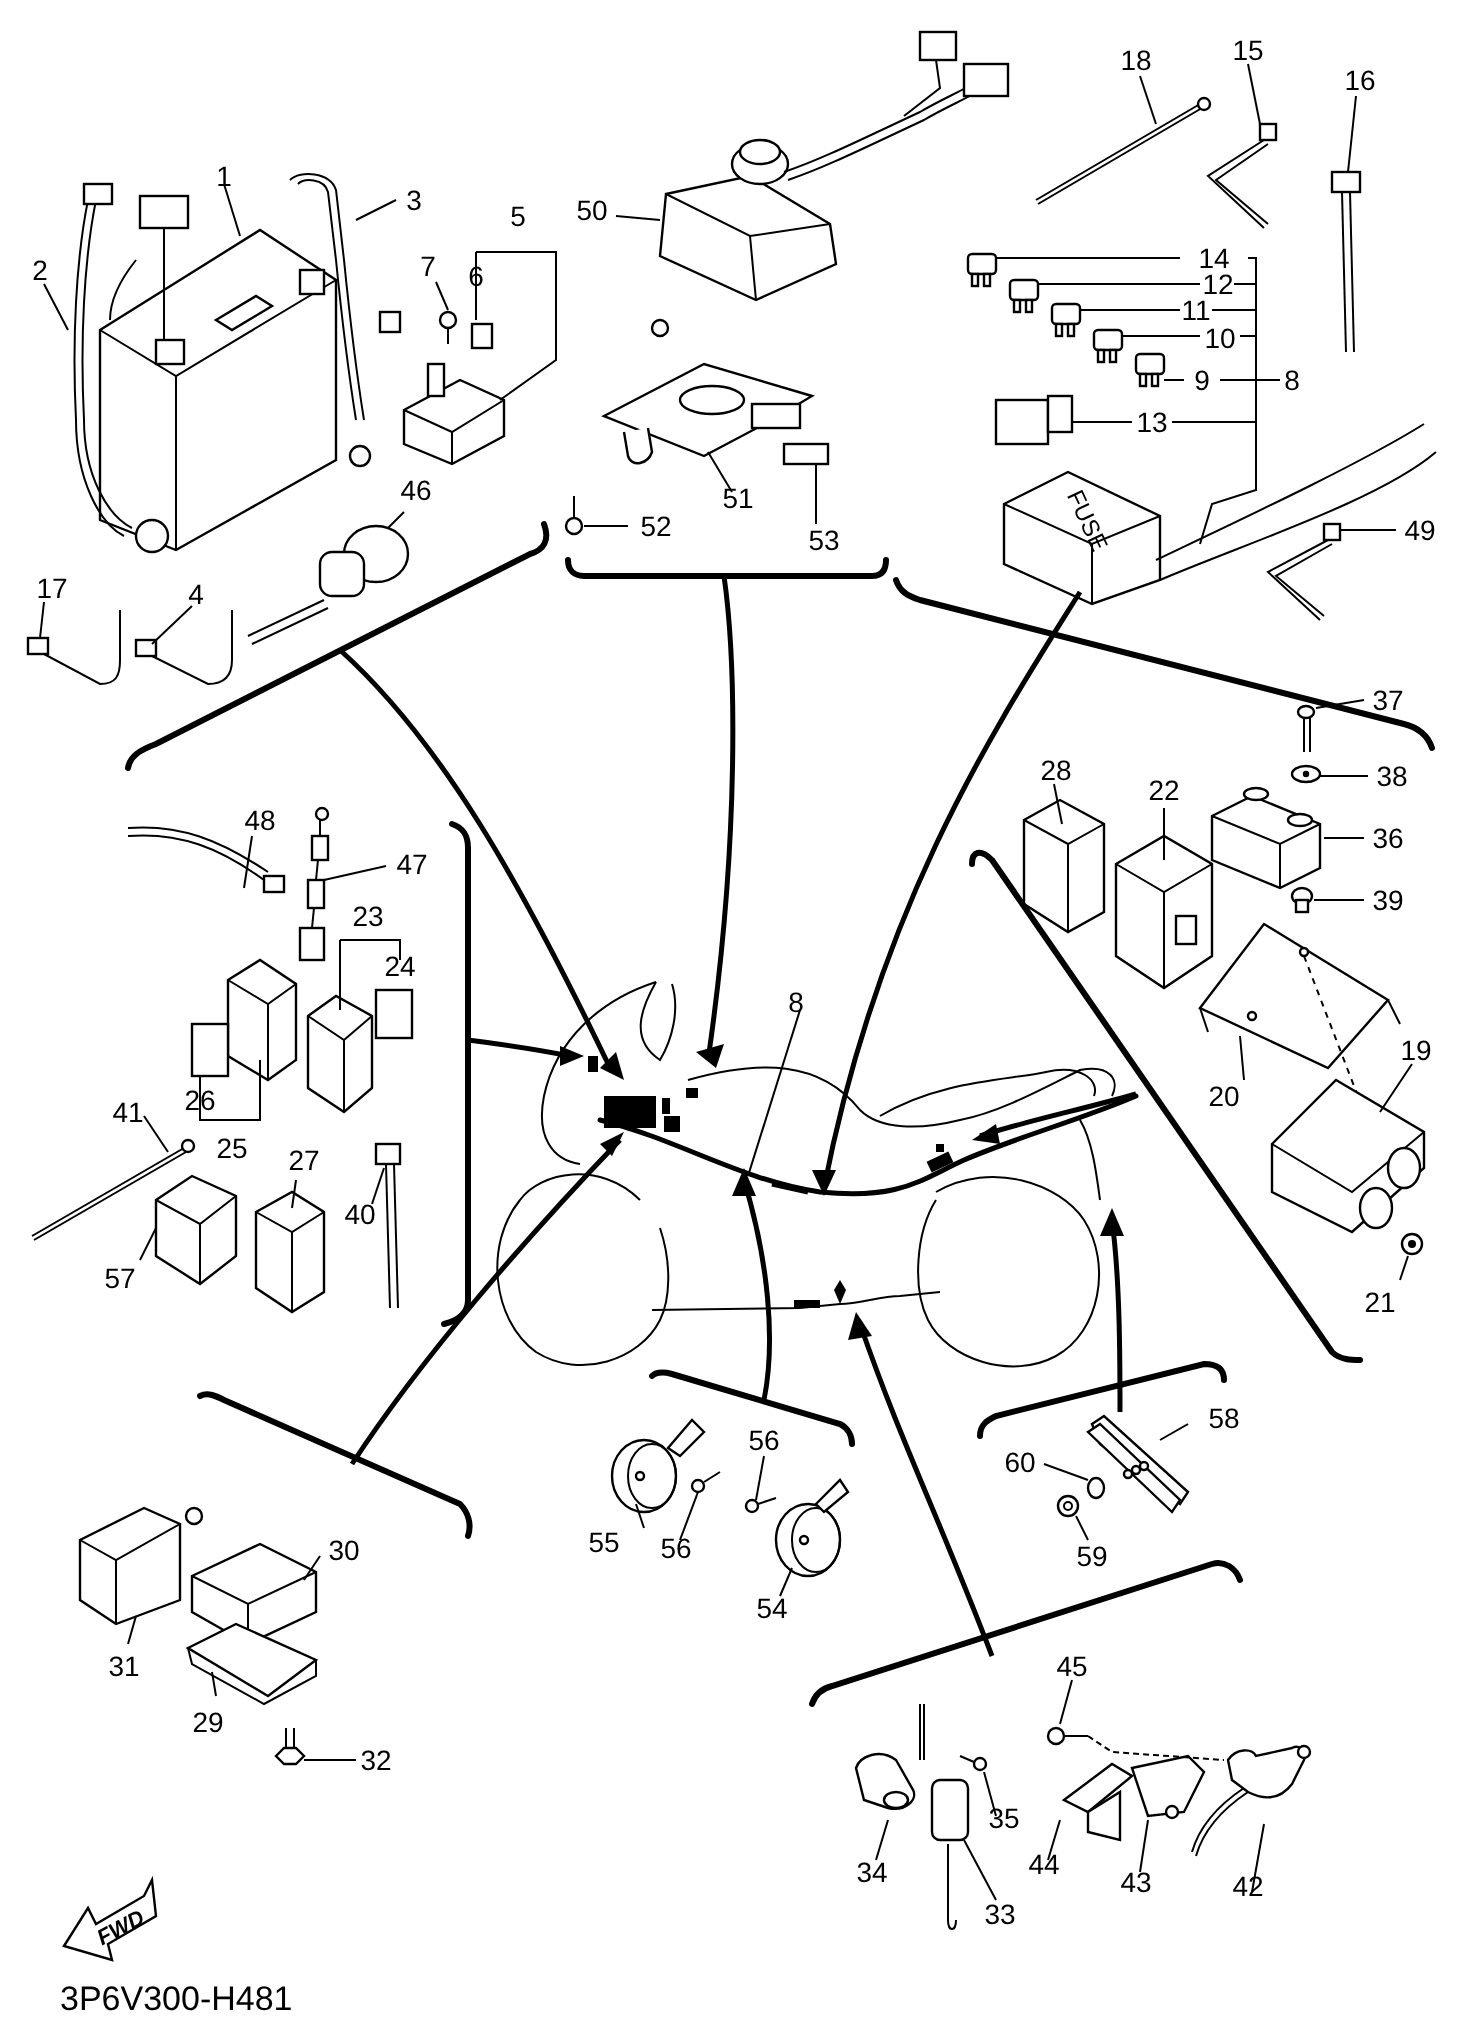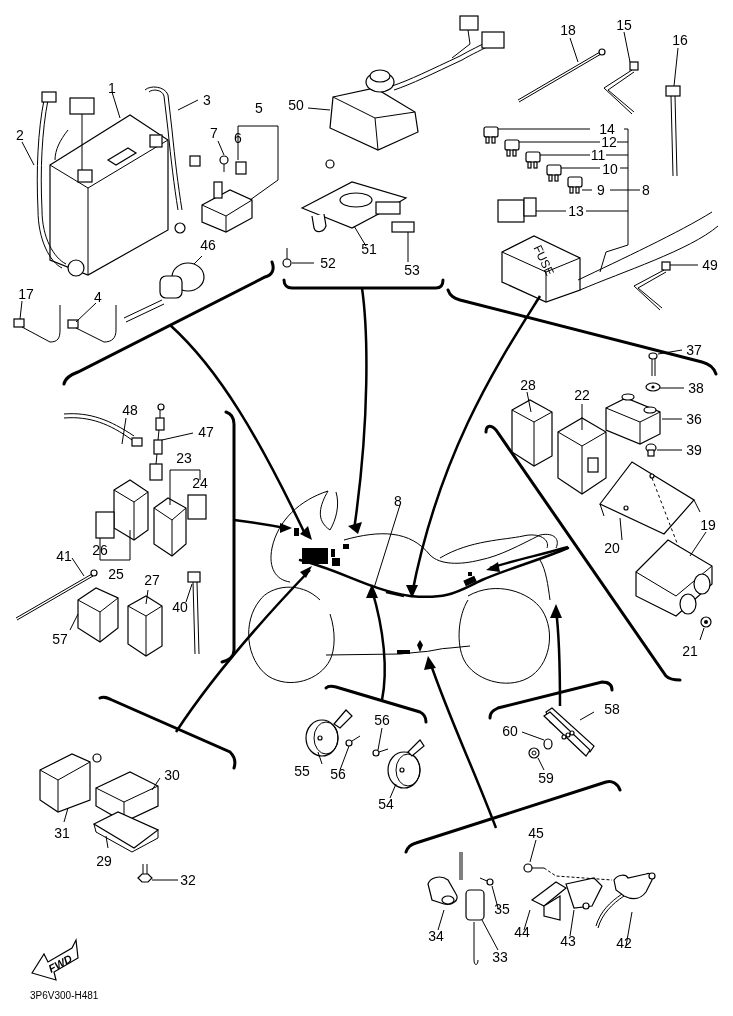--- a/index.html
+++ b/index.html
@@ -1,19 +1,19 @@
 <!DOCTYPE html>
 <html><head>
 <meta charset="utf-8">
 <style>
   html, body { margin: 0; padding: 0; background: #ffffff; }
   body { width: 733px; height: 1016px; position: relative; overflow: hidden; font-family: "Liberation Sans", sans-serif; }
   #diagram { position: absolute; left: 0; top: 0; width: 733px; height: 1016px; }
   .lbl { font-family: "Liberation Sans", sans-serif; font-size: 14px; fill: #000; }
-  .code { position: absolute; left: 30px; top: 990px; font-family: "Liberation Sans", sans-serif; font-size: 10px; color: #000; }
+  .code { position: absolute; left: 30px; top: 990px; font-family: "Liberation Sans", sans-serif; font-size: 17px; color: #000; }
   .thin { stroke: #000; stroke-width: 1; fill: none; }
   .part { stroke: #000; stroke-width: 1.2; fill: #fff; }
   .heavy { stroke: #000; stroke-width: 3; fill: none; stroke-linecap: round; }
   .lead { stroke: #000; stroke-width: 2.5; fill: none; }
   .blk { fill: #000; stroke: none; }
 </style>
 </head>
 <body>
 
 <svg id="diagram" viewBox="0 0 733 1016" xmlns="http://www.w3.org/2000/svg">

